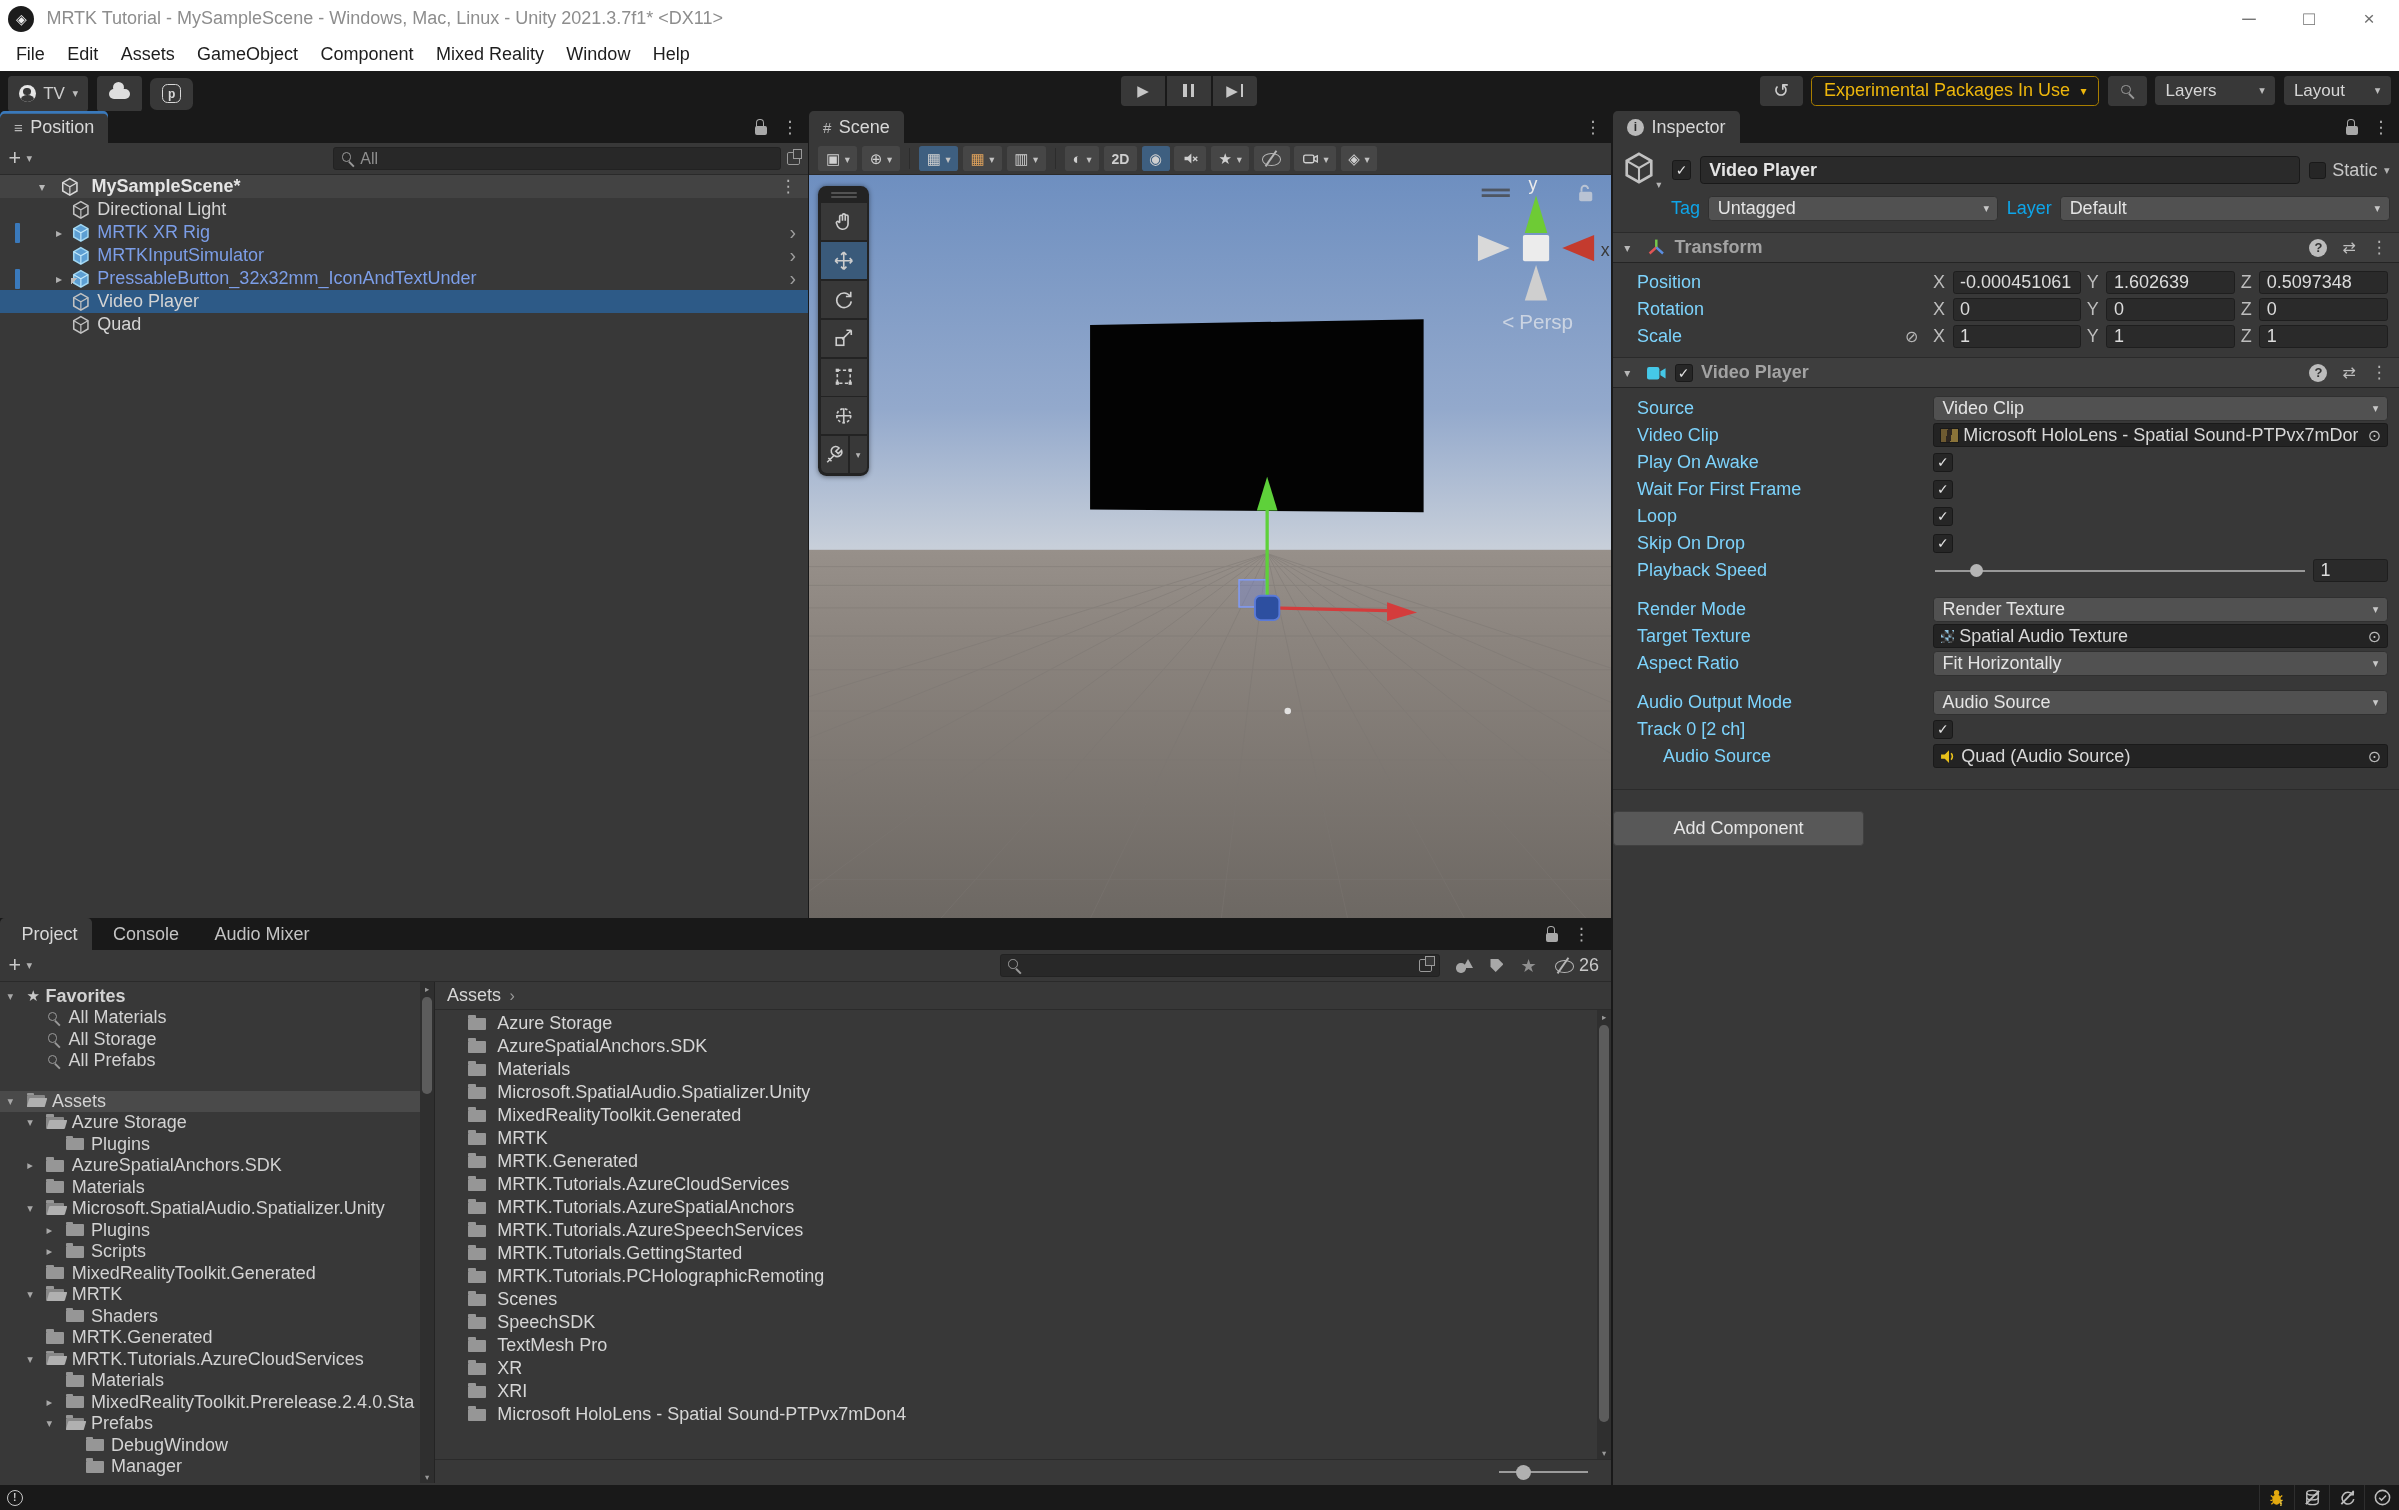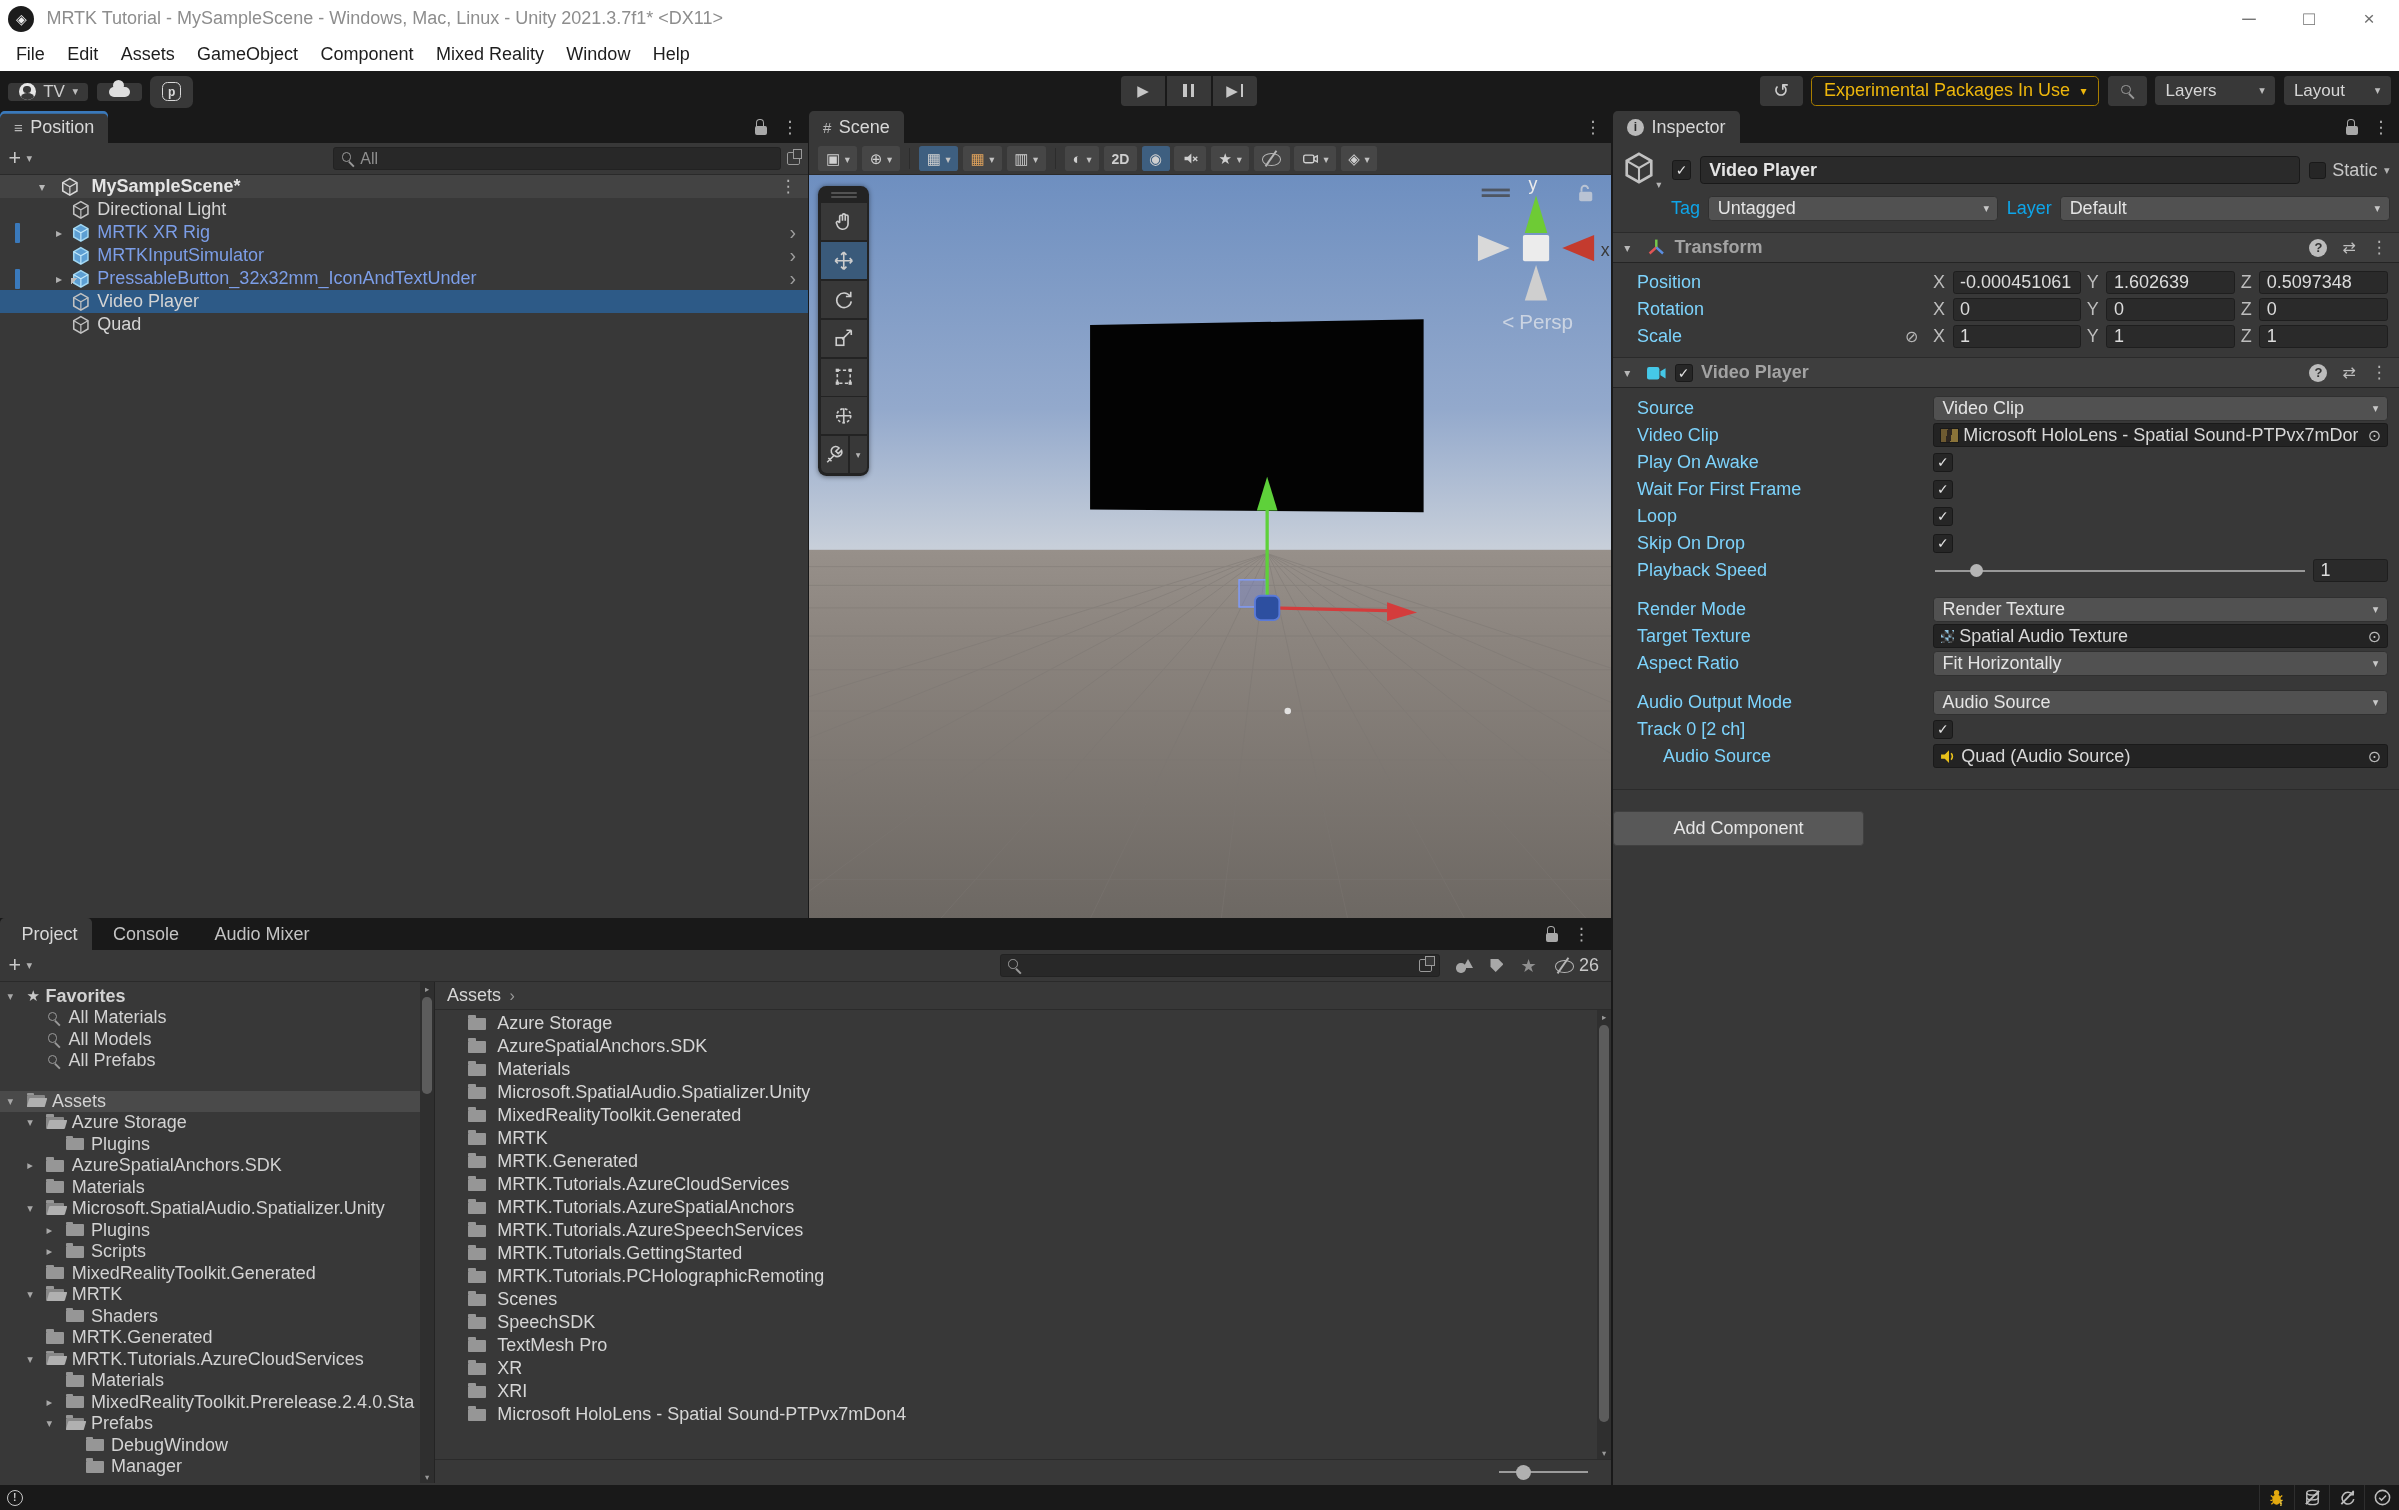--- a/index.html
+++ b/index.html
@@ -13,21 +13,21 @@
   .wtitle{margin-left:12px;color:#8d8d8d;font-size:18px;white-space:nowrap}
   .wctrls{margin-left:auto;display:flex;height:100%}
   .wbtn{width:60px;height:100%;display:flex;align-items:center;justify-content:center;color:#6f6f6f;font-size:19px}
 
   
   .menubar{position:absolute;left:0;top:37px;width:2399px;height:34px;background:#ffffff;display:flex;align-items:center;padding-left:4.7px}
   .mitem{color:#1d1d1d;font-size:18px;padding:0 11.2px;height:34px;display:flex;align-items:center}
 
   
   .topbar{position:absolute;left:0;top:71px;width:2399px;height:39px;background:#191919}
-  .tbtn{background:#383838;border-radius:3.7px;height:18px;display:flex;align-items:center;justify-content:center;color:#cdcdcd}
+  .tbtn{background:#383838;border-radius:3.7px;height:36px;display:flex;align-items:center;justify-content:center;color:#cdcdcd}
   .tb-left{position:absolute;left:8.4px;top:4.7px;display:flex;gap:8.4px;align-items:center}
   .acct{padding:0 10.3px;gap:7.5px;font-size:17px}
   .personico{width:17px;height:17px;border-radius:50%;background:#e6e6e6;position:relative;overflow:hidden}
   .personico::before{content:"";position:absolute;left:4.7px;top:2.8px;width:7.5px;height:7.5px;border-radius:50%;background:#383838}
   .personico::after{content:"";position:absolute;left:1.9px;top:10.3px;width:13px;height:8.4px;border-radius:50% 50% 0 0;background:#383838}
   .cloudbtn{width:45px}
   .cloudico{width:20.6px;height:10.3px;background:#dedede;border-radius:6.6px;position:relative}
   .cloudico::before{content:"";position:absolute;left:3.7px;top:-6.6px;width:11.2px;height:11.2px;background:#dedede;border-radius:50%}
   .plasticbtn{width:43px;height:32px;border-radius:6.6px}
   .pring{width:19px;height:19px;border:1.9px solid #d8d8d8;border-radius:5.6px;transform:rotate(0.12turn) rotate(-0.12turn);display:flex;align-items:center;justify-content:center;font-size:12px;color:#d8d8d8;font-weight:bold}
@@ -902,21 +902,21 @@
         </div>
         <div>
 
             <div class="trow favrow">
               <span class="mag"></span>
               <span>All Materials</span>
             </div>
 
             <div class="trow favrow">
               <span class="mag"></span>
-              <span>All Models</span>
+              <span>All Storage</span>
             </div>
 
             <div class="trow favrow">
               <span class="mag"></span>
               <span>All Prefabs</span>
             </div>
           </div>
         <div class="favgap"></div>
         <div>
 

